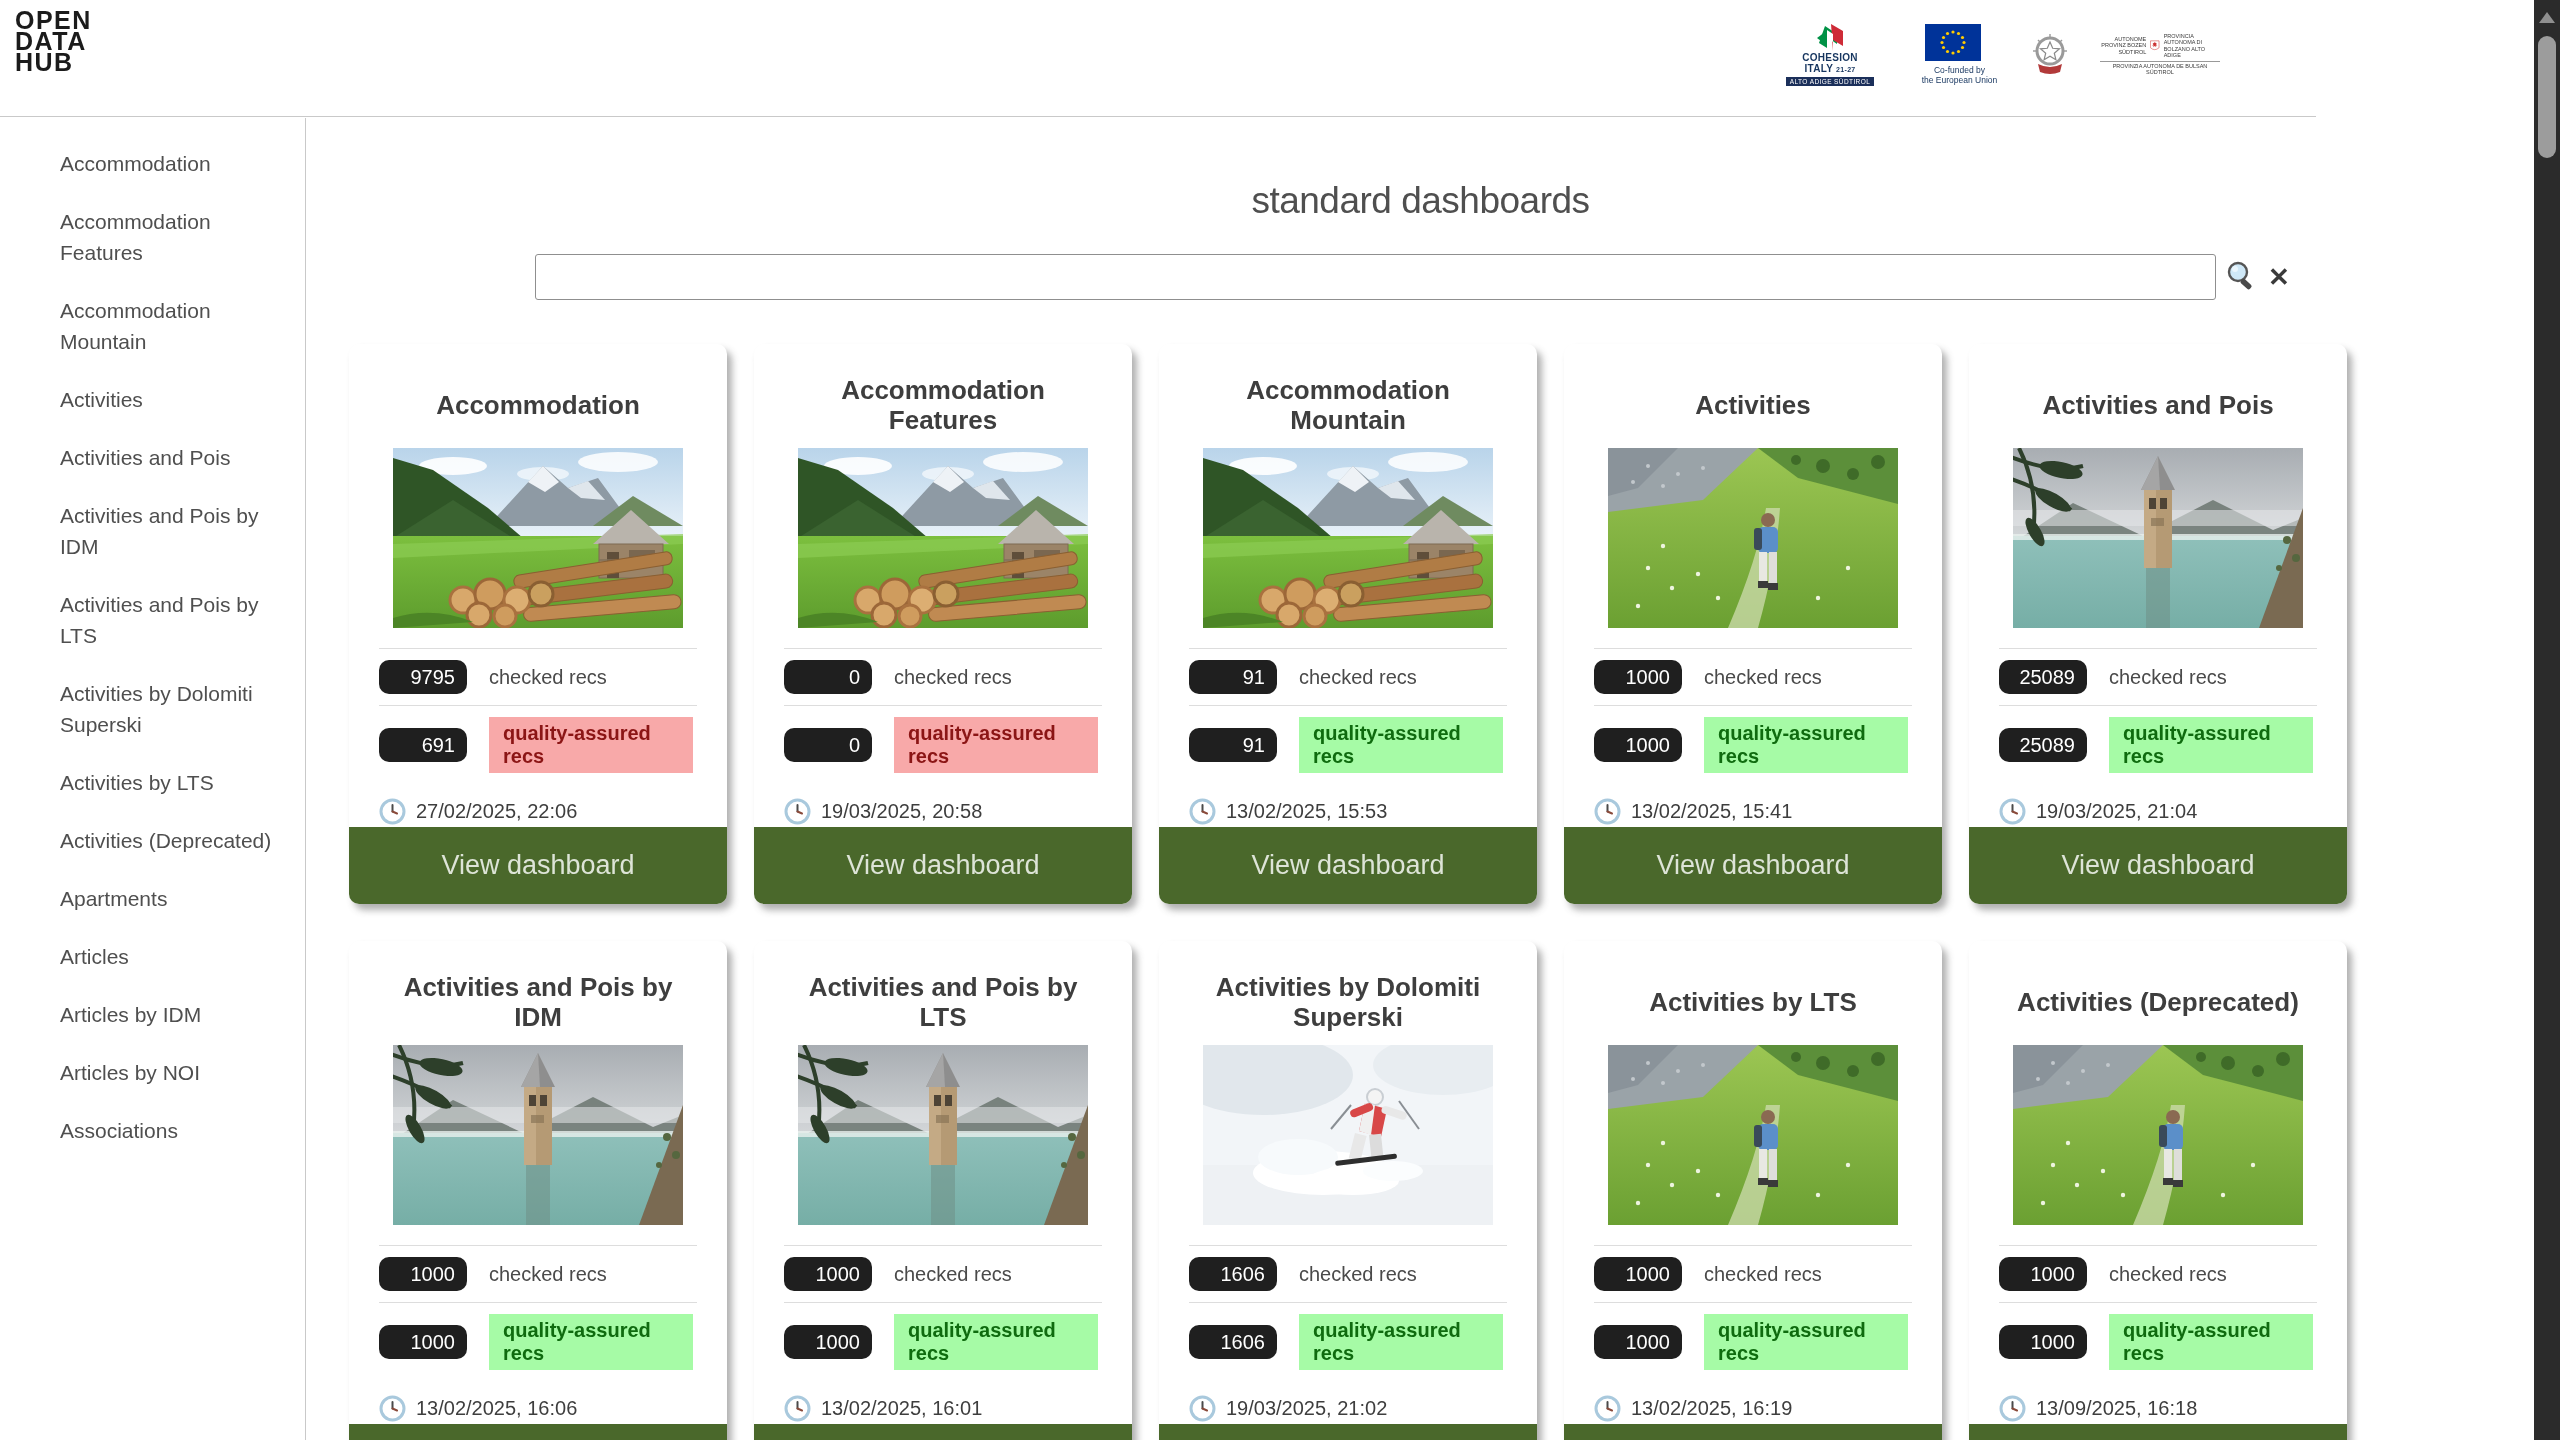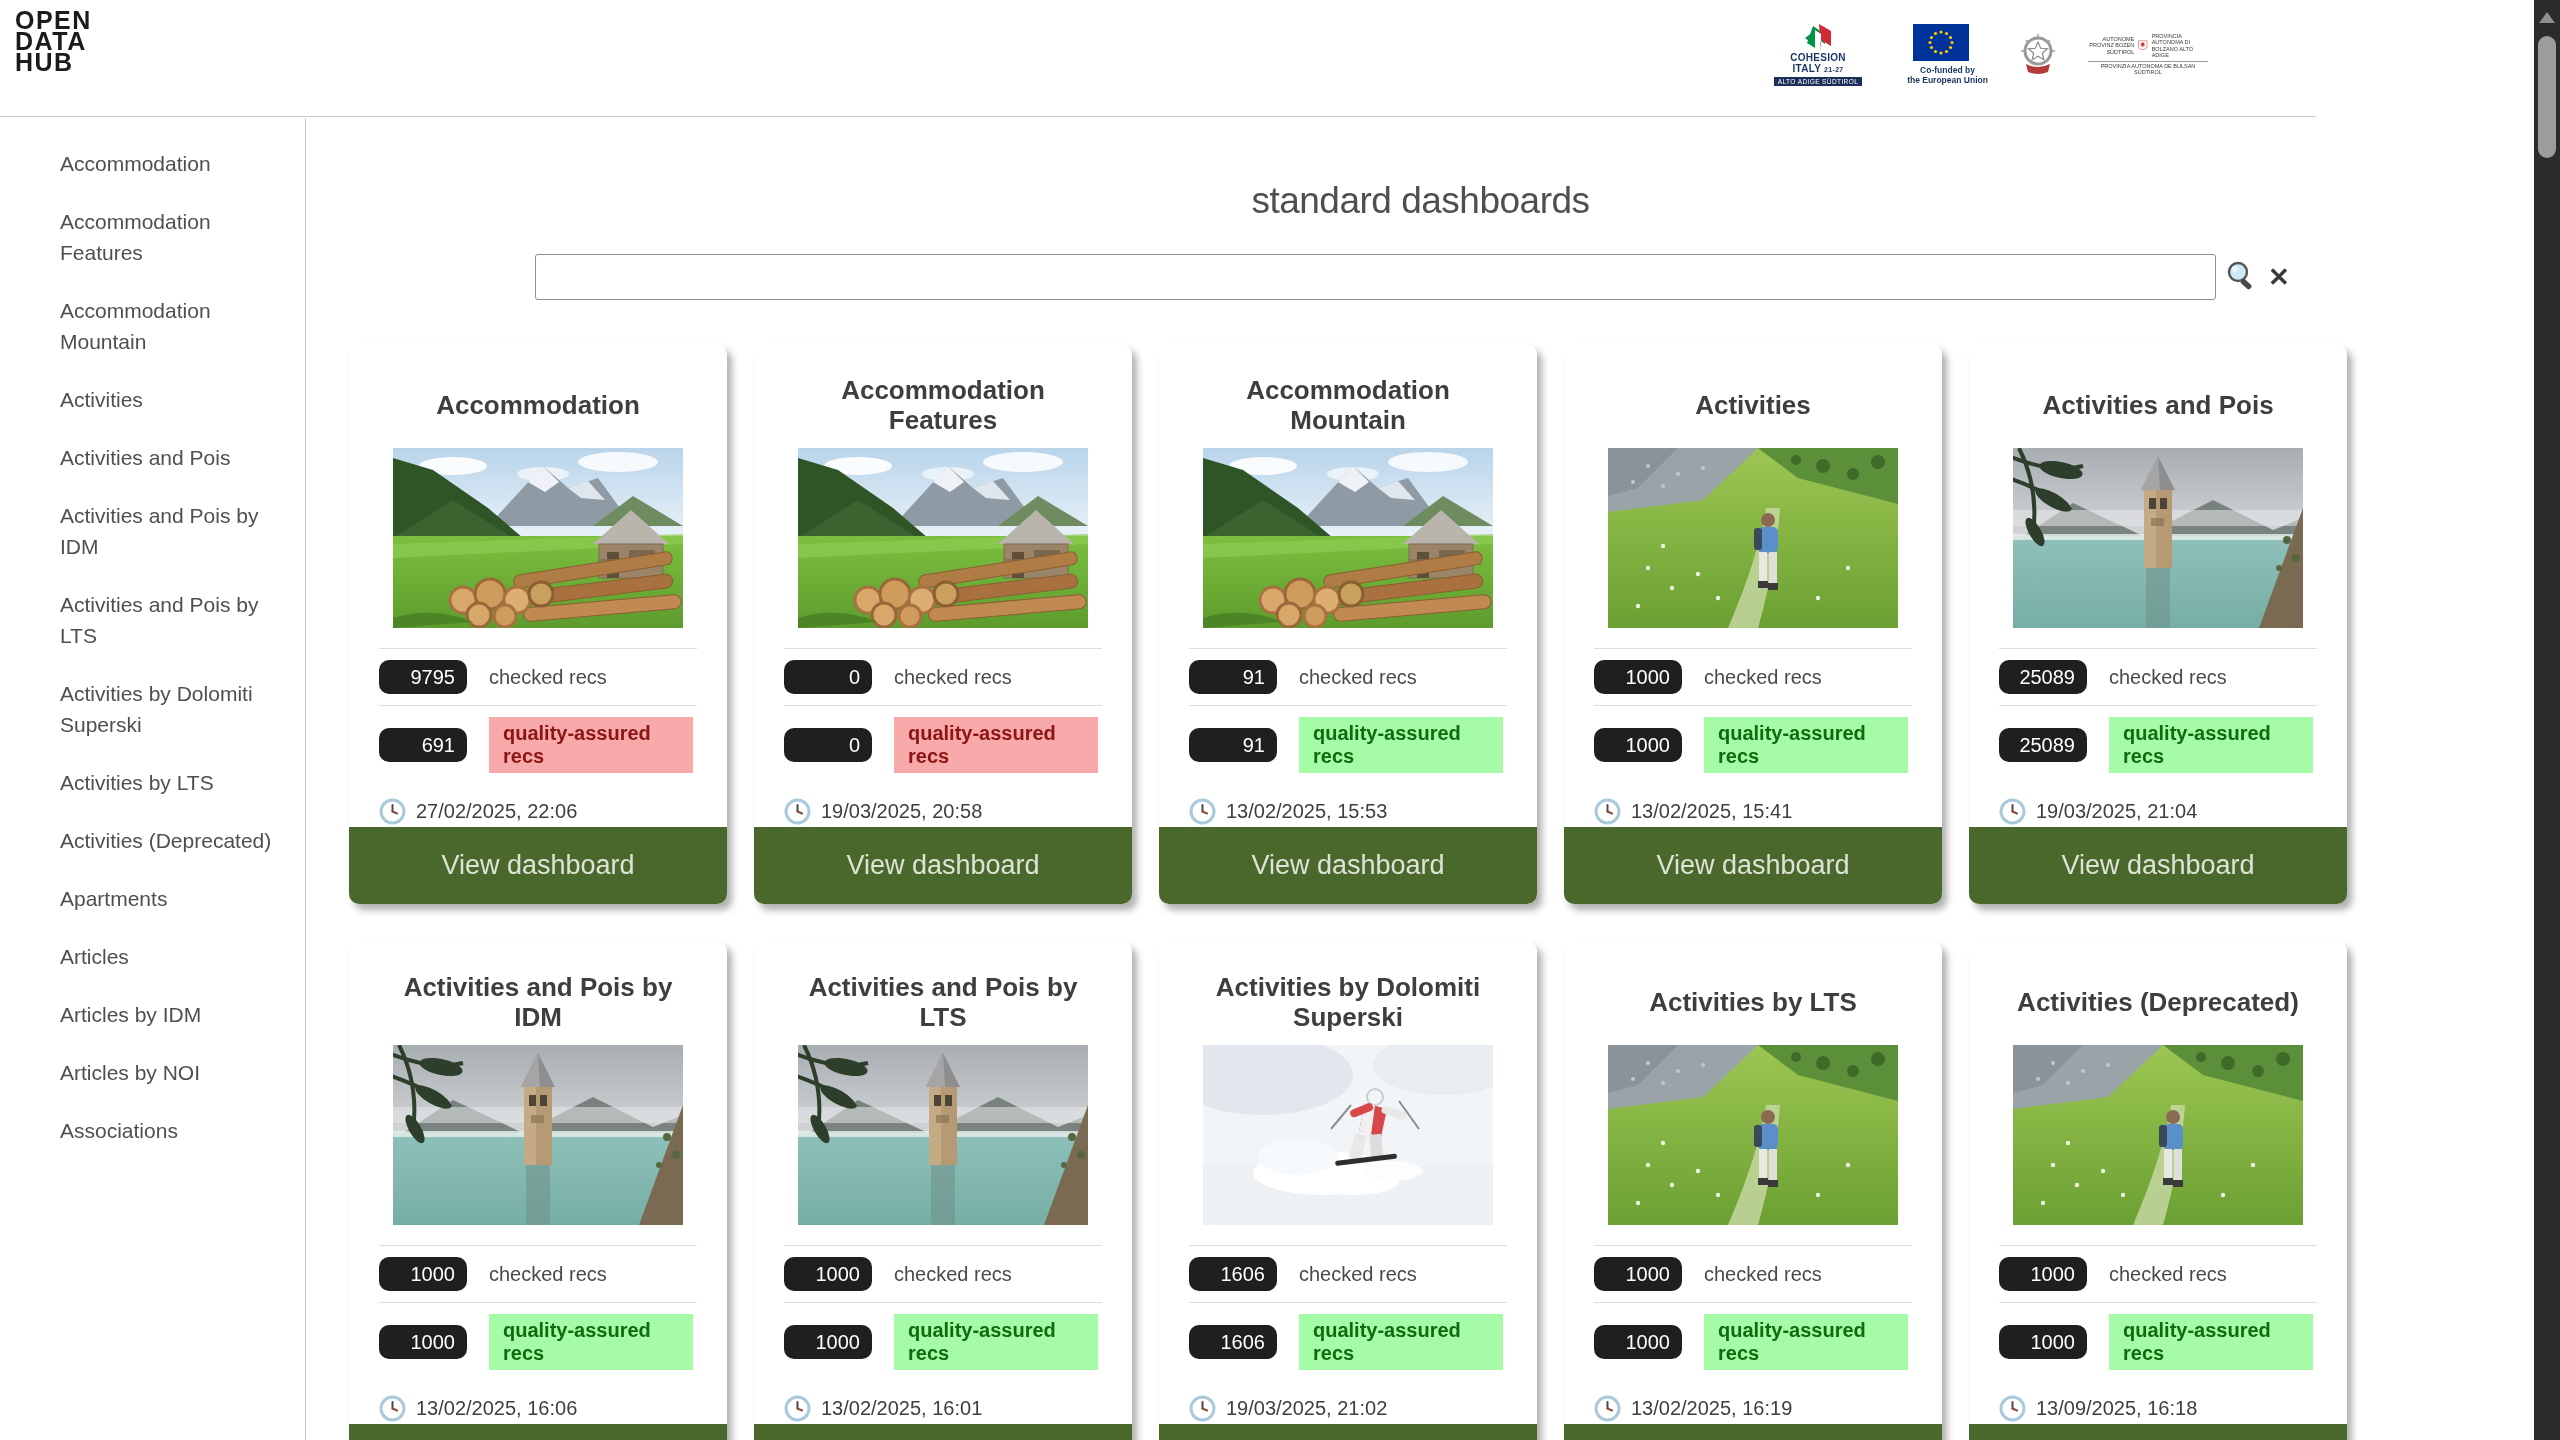--- a/index.html
+++ b/index.html
@@ -4,29 +4,29 @@
 <style>
   * { margin:0; padding:0; box-sizing:border-box; }
   html,body { width:2560px; height:1440px; overflow:hidden; background:#fff;
               font-family:"Liberation Sans", sans-serif; }
 
   
   .header { position:absolute; left:0; top:0; width:2316px; height:117px;
             background:#fff; border-bottom:1px solid #c9c9c9; }
   .brand { position:absolute; left:15px; top:10px; font-weight:700; font-size:25px;
            line-height:21px; letter-spacing:1.5px; color:#1b1b1b; }
-  .partner-logos { position:absolute; right:108px; top:22px; display:flex;
+  .partner-logos { position:absolute; right:96px; top:22px; display:flex;
                    align-items:center; gap:30px; }
   .logo-cohesion { display:flex; flex-direction:column; align-items:center; width:90px; }
   .logo-cohesion .coh-title { font-size:10px; font-weight:700; color:#16355f; line-height:11px; text-align:center; letter-spacing:.3px;}
   .logo-cohesion .coh-years { font-size:7px; font-weight:700; color:#16355f; }
   .logo-cohesion .coh-banner { margin-top:2px; background:#1b2f5a; color:#fff; font-size:6.5px;
                                padding:1px 4px; letter-spacing:.4px; white-space:nowrap; }
   .logo-eu { display:flex; flex-direction:column; align-items:center; width:95px; }
-  .logo-eu .eu-caption { margin-top:4px; font-size:8.5px; font-weight:700; color:#16355f;
+  .logo-eu .eu-caption { margin-top:4px; font-size:8.5px; font-weight:400; color:#16355f;
                          text-align:center; line-height:10px;margin-left:14px; }
   .logo-province { display:flex; flex-direction:column; align-items:center; width:120px; }
   .prov-top { display:flex; align-items:center; gap:4px; }
   .prov-txt { font-size:5.5px; color:#3a3a3a; line-height:6.5px; }
   .prov-txt.de { text-align:right; }
   .prov-bottom { margin-top:2px; border-top:1px solid #999; padding-top:1px;
                  font-size:5.5px; color:#3a3a3a; text-align:center; line-height:6.5px; width:100%; }
 
   
   .sidebar { position:absolute; left:0; top:118px; width:306px; height:1322px;

